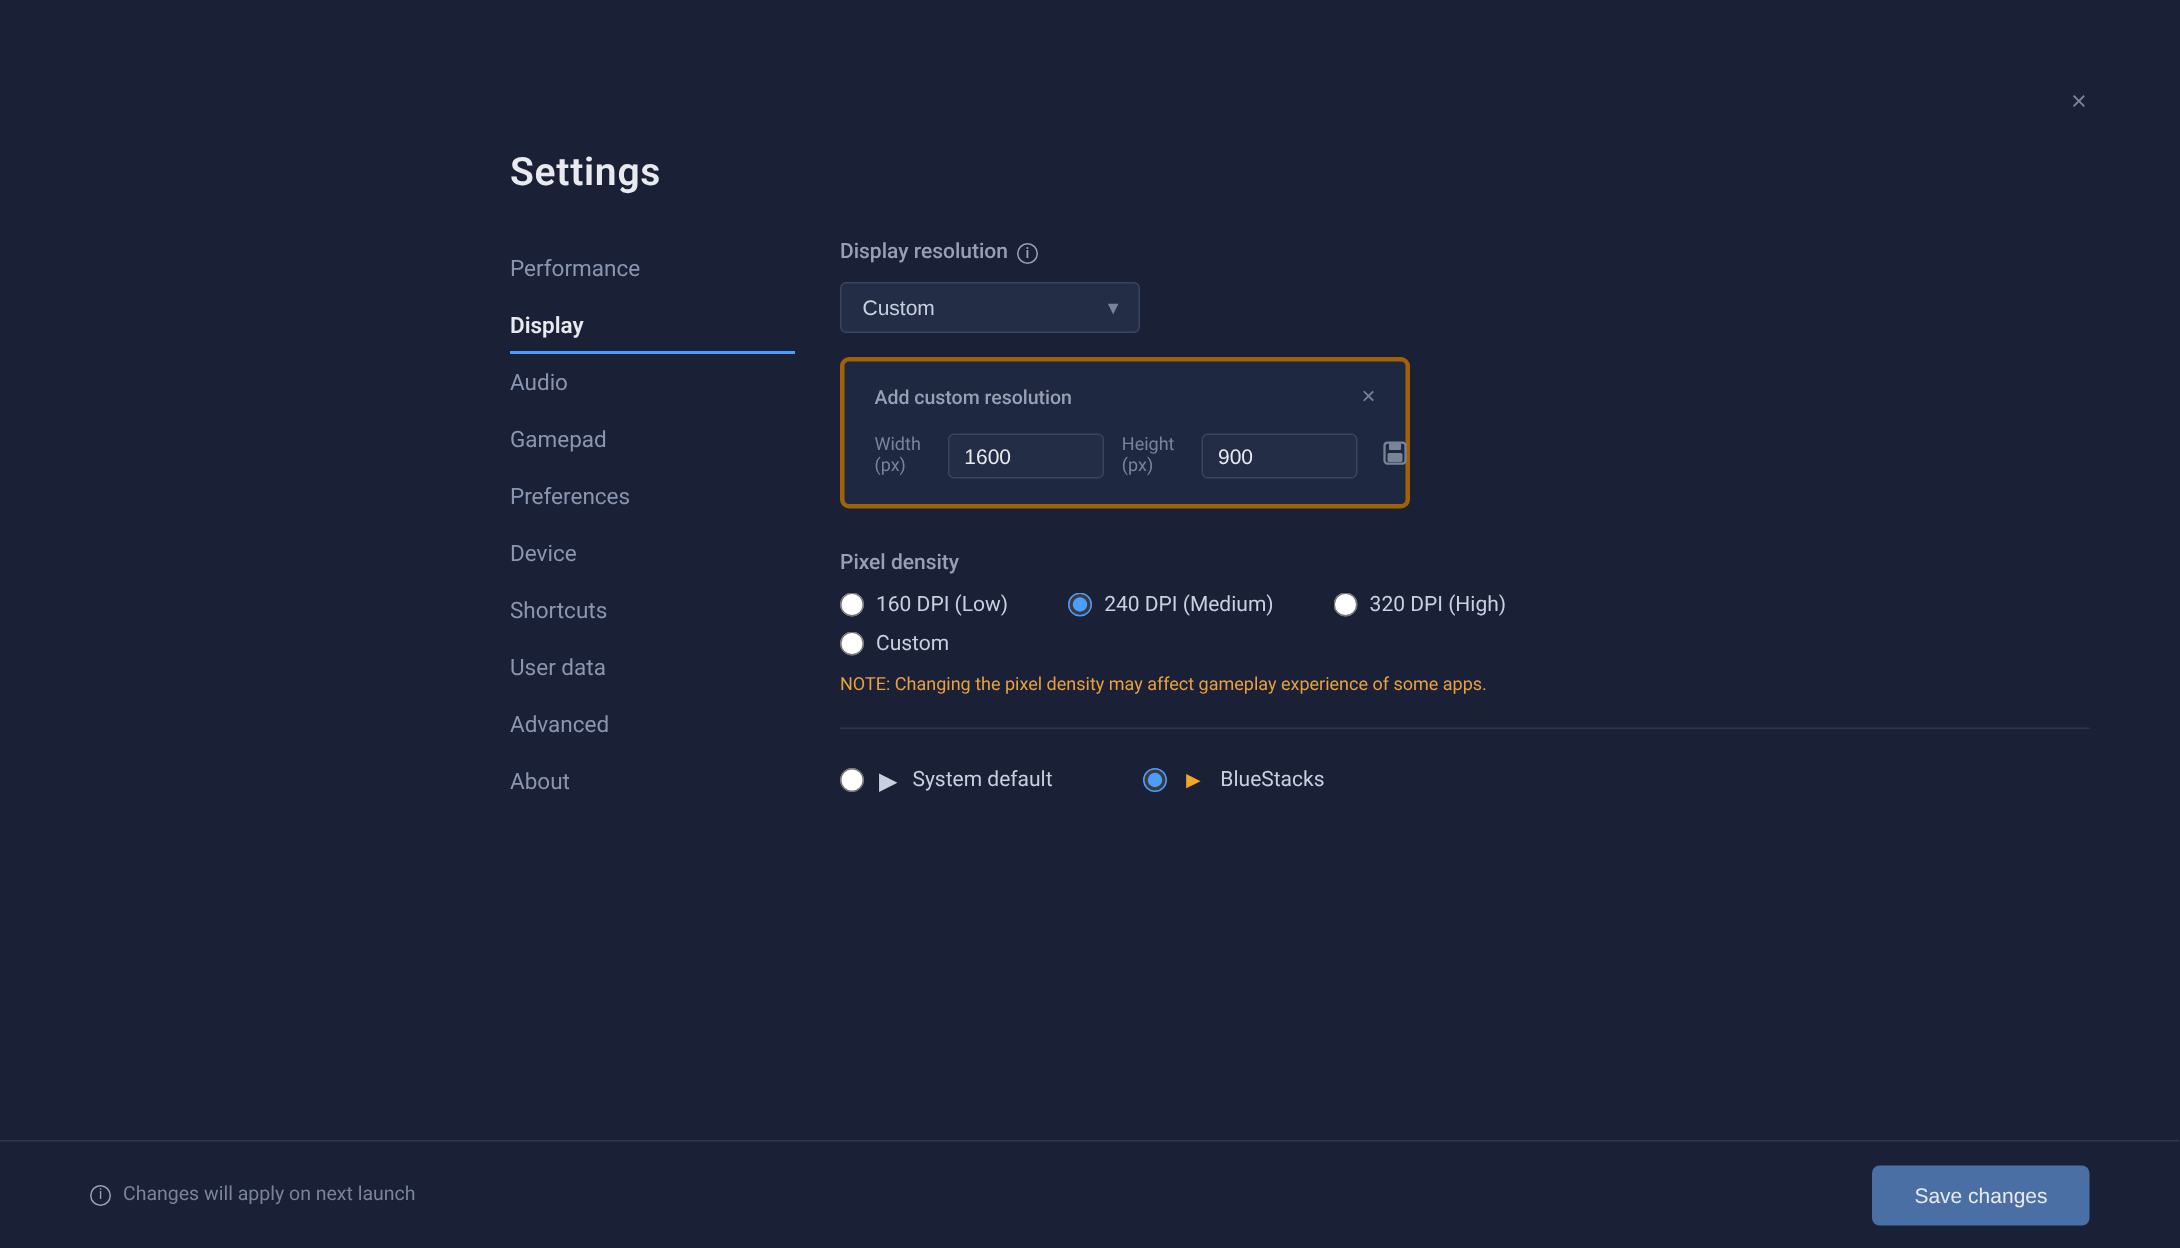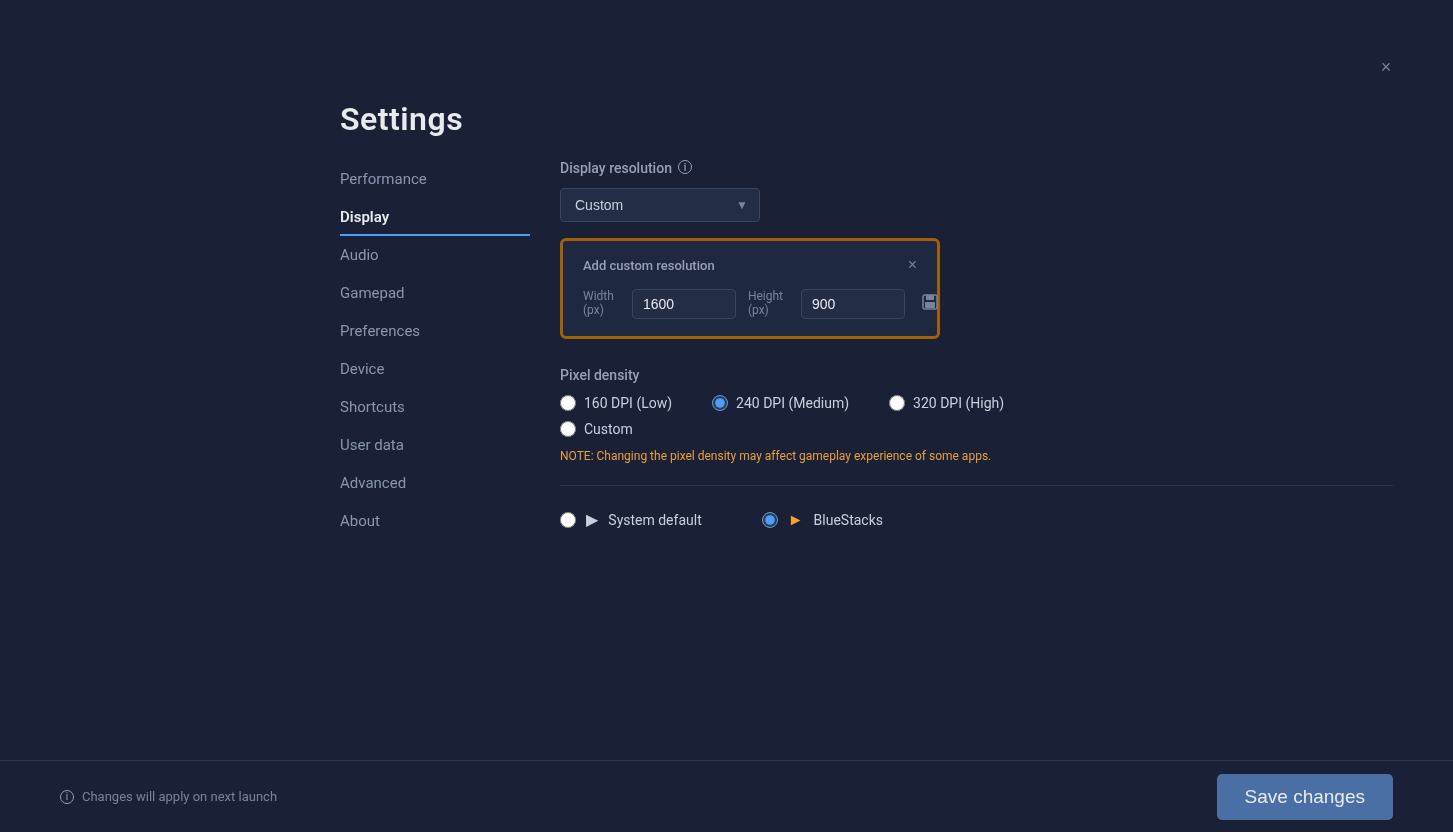--- a/index.html
+++ b/index.html
@@ -33,21 +33,21 @@
       display: flex;
       padding-top: 100px;
       padding-left: 340px;
       height: 100%;
     }
 
     .page-title {
       position: absolute;
       top: 100px;
       left: 340px;
-      font-size: 32px;
+      font-size: 26px;
       font-weight: 600;
       color: #e8eaf0;
       letter-spacing: 0.5px;
     }
 
     .sidebar {
       width: 190px;
       padding-top: 60px;
       flex-shrink: 0;
     }
@@ -76,21 +76,21 @@
       padding-bottom: 80px;
       overflow-y: auto;
     }
 
     .section-title {
       font-size: 14px;
       color: #9aa0b4;
       margin-bottom: 12px;
       font-weight: 500;
       display: flex;
-      align-items: flex-start;
+      align-items: flex-end;
       gap: 6px;
     }
 
     .info-icon {
       display: inline-flex;
       align-items: center;
       justify-content: center;
       width: 14px;
       height: 14px;
       border: 1px solid #9aa0b4;
@@ -266,21 +266,21 @@
       gap: 8px;
       font-size: 13px;
       color: #7a8499;
     }
     .save-btn {
       background-color: #4a6fa5;
       border: none;
       border-radius: 5px;
       color: #e8eaf0;
       padding: 12px 28px;
-      font-size: 19px;
+      font-size: 14px;
       font-weight: 500;
       cursor: pointer;
       transition: background 0.15s;
     }
   </style>
 </head>
 <body>
 
 <button class="close-btn">
   <span>×</span>

